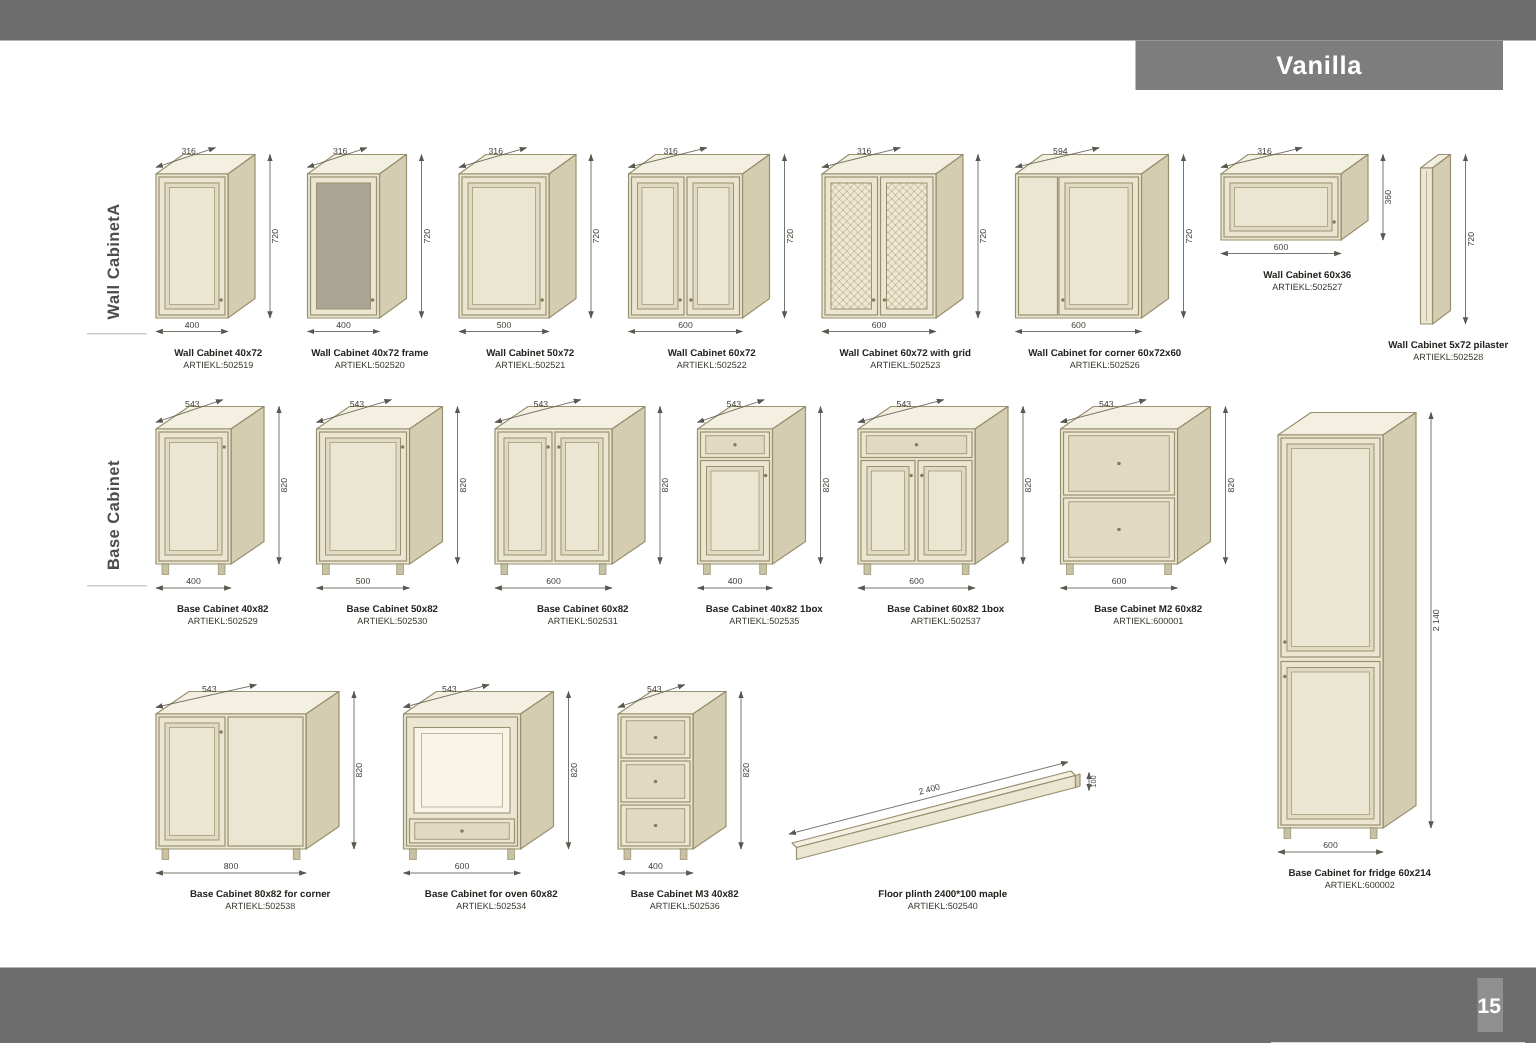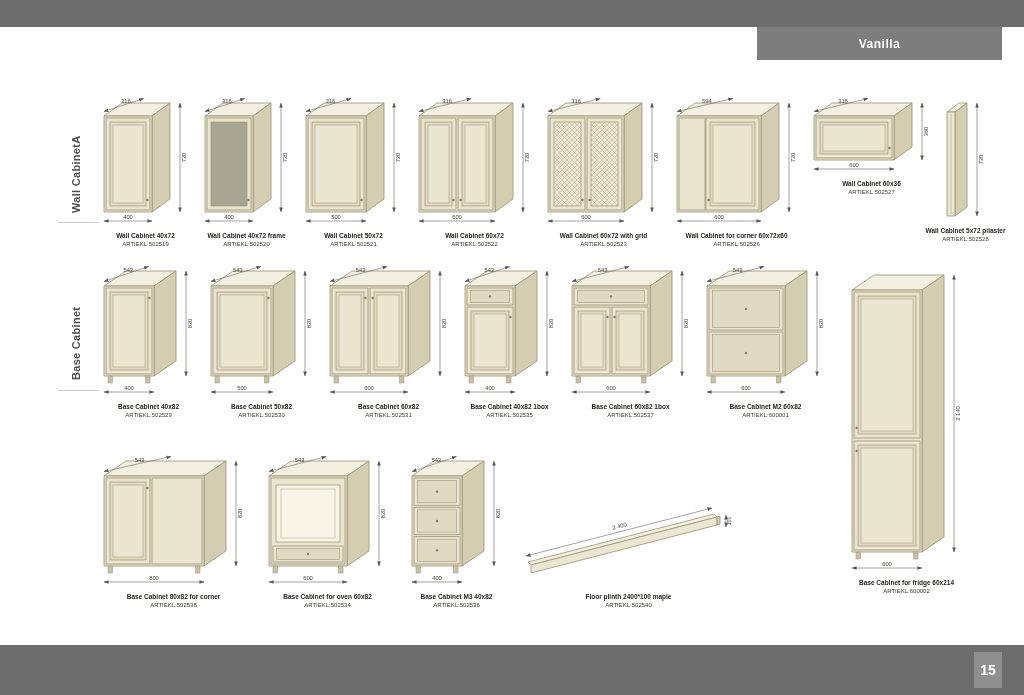--- a/index.html
+++ b/index.html
@@ -1,23 +1,23 @@
 <!DOCTYPE html>
 <html><head>
 <meta charset="utf-8">
 <style>
   html,body{margin:0;padding:0;}
   body{width:1024px;height:695px;font-family:"Liberation Sans",sans-serif;background:#ffffff;}
   .page{position:relative;width:1024px;height:695px;background:#ffffff;overflow:hidden;}
   .top-bar{position:absolute;top:0;left:0;width:1024px;height:27px;background:#6d6d6d;}
   .title-box{position:absolute;top:27px;right:22px;width:245px;height:33px;background:#7d7d7d;color:#ffffff;
-             display:flex;align-items:center;justify-content:center;font-size:12px;font-weight:bold;letter-spacing:.5px;}
+             display:flex;align-items:center;justify-content:center;font-size:17px;font-weight:bold;letter-spacing:.5px;}
   .bottom-bar{position:absolute;bottom:0;left:0;width:1024px;height:50px;background:#6d6d6d;}
-  .page-num-box{position:absolute;right:22px;top:7px;width:28px;height:36px;background:#8f8f8f;color:#ffffff;
-                display:flex;align-items:center;justify-content:center;font-size:14px;font-weight:bold;}
+  .page-num-box{position:absolute;right:22px;top:7px;width:17px;height:36px;background:#8f8f8f;color:#ffffff;
+                display:flex;align-items:center;justify-content:flex-start;font-size:14px;font-weight:bold;}
   .section-label{position:absolute;transform:rotate(-90deg);transform-origin:0 0;font-size:11px;font-weight:bold;
                  color:#4d4d4d;white-space:nowrap;letter-spacing:.3px;}
   #label-wall{left:70px;top:213px;}
   #label-base{left:70px;top:380px;}
   .divider{position:absolute;height:1px;background:#cccccc;width:40px;}
   #div-wall{left:58px;top:222px;}
   #div-base{left:58px;top:390px;}
   .row{position:absolute;display:flex;align-items:flex-start;}
   #row-0{left:98px;top:90px;gap:6px;}
   #row-1{left:98px;top:258px;gap:6px;}

